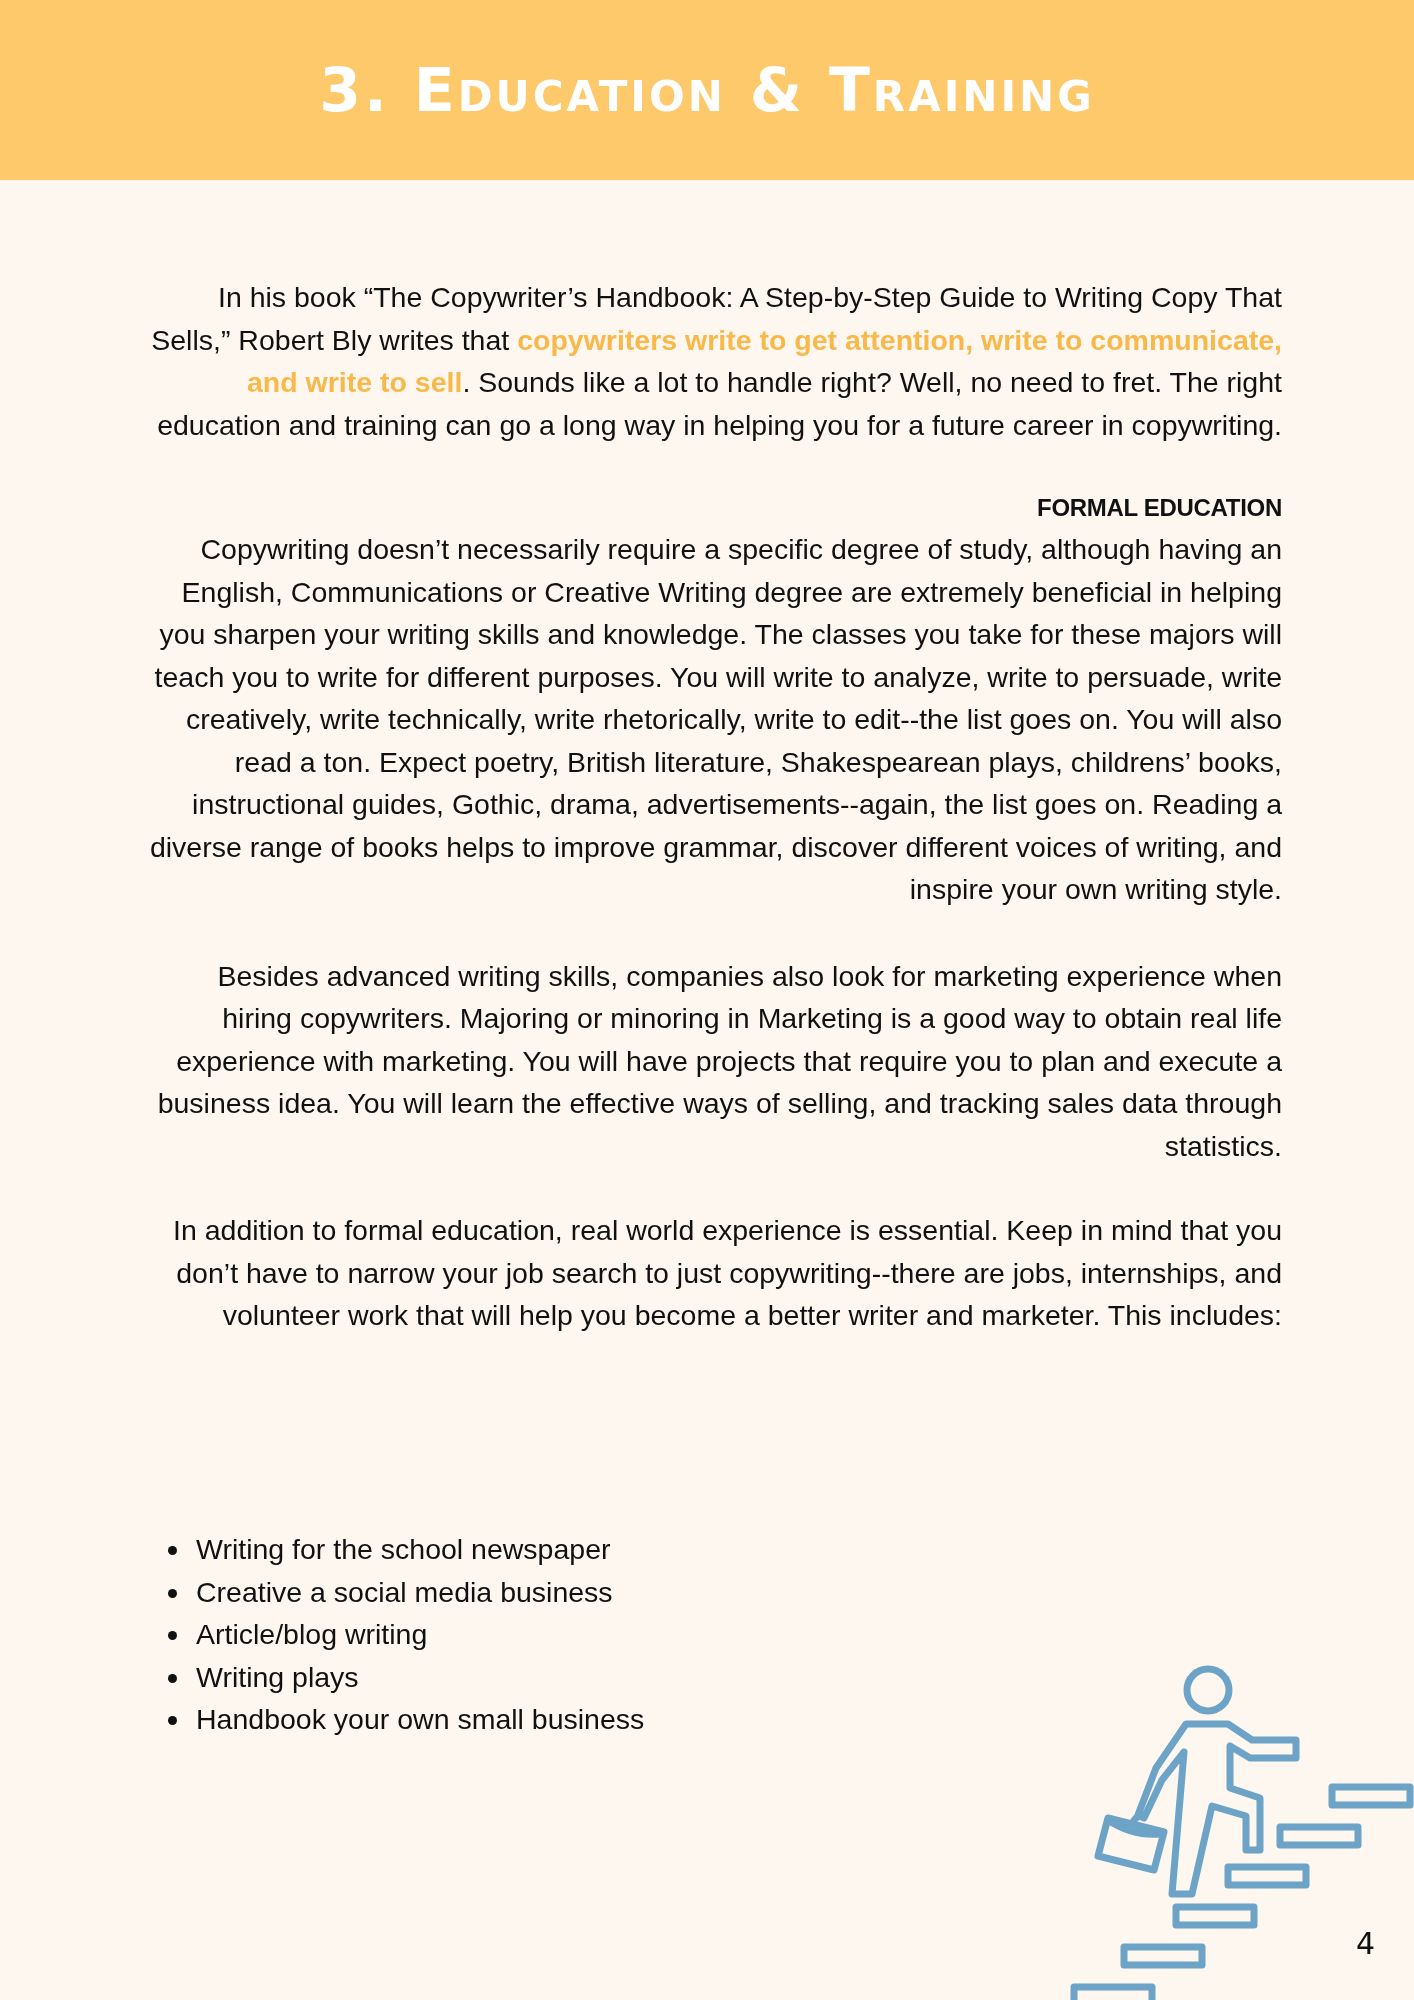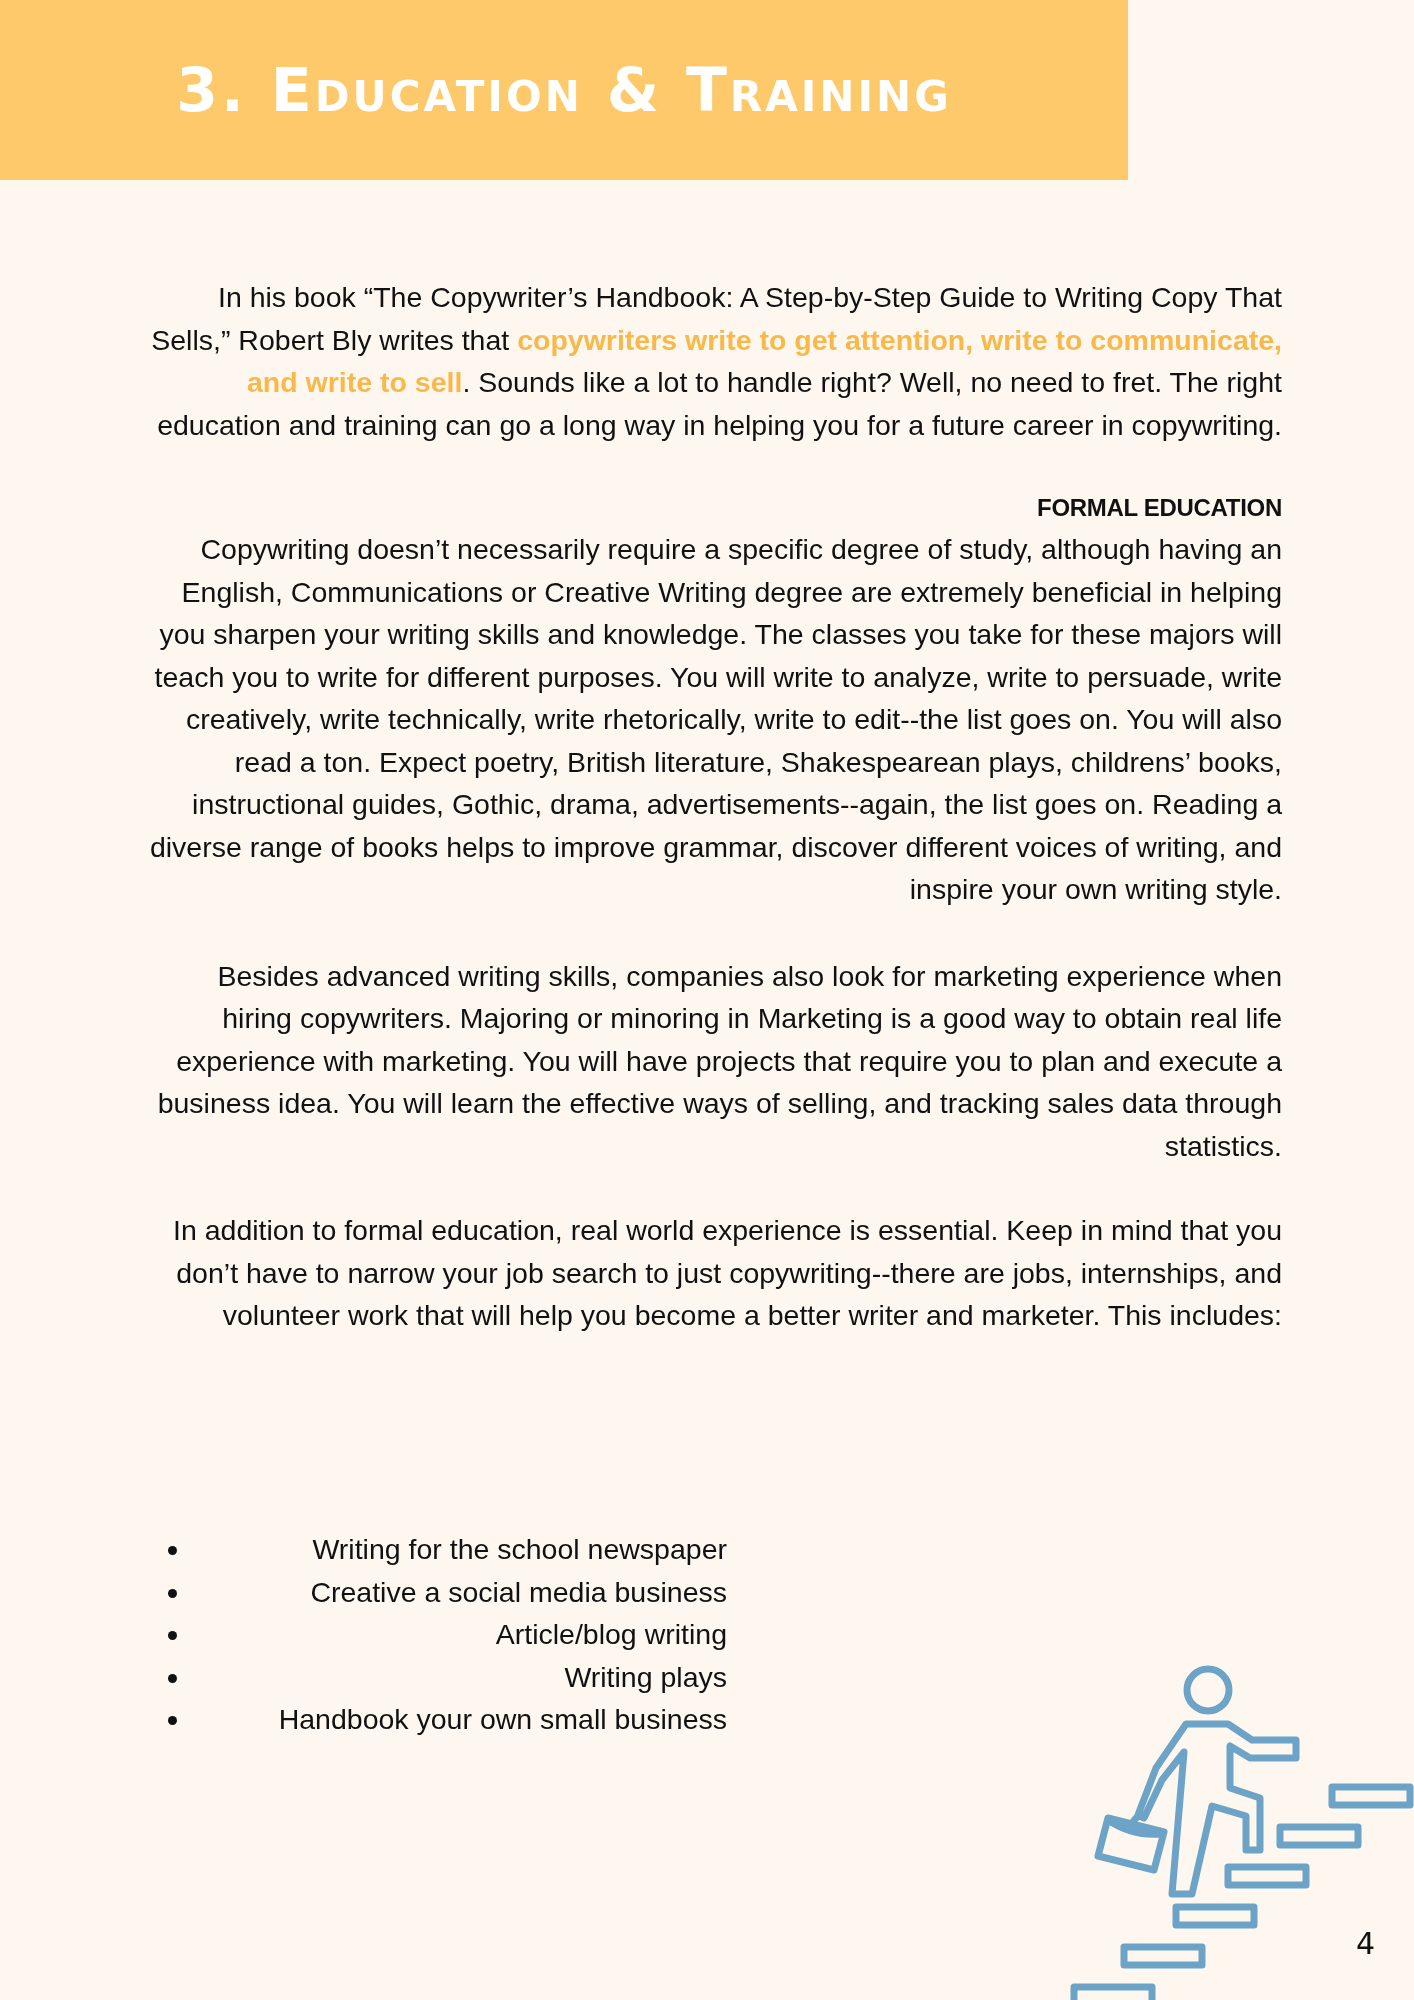--- a/index.html
+++ b/index.html
@@ -3,21 +3,21 @@
 <meta charset="utf-8">
 <style>
   html, body { margin: 0; padding: 0; }
   body {
     width: 1414px; height: 2000px; position: relative; overflow: hidden;
     background: #fdf7f0;
     font-family: "Liberation Sans", sans-serif;
     color: #111;
   }
   .header {
-    position: absolute; left: 0; top: 0; width: 1128px; height: 180px;
+    position: absolute; left: 0; top: 0; width: 1414px; height: 180px;
     background: #fec96a;
     display: flex; align-items: center; justify-content: center;
   }
   .header h1 {
     margin: 0; color: #fff; font-family: "DejaVu Sans", sans-serif;
     font-weight: bold; font-size: 60px; letter-spacing: 3px;
     font-variant: small-caps;
   }
   .content {
     position: absolute; left: 142px; top: 276px; width: 1140px;
@@ -29,21 +29,21 @@
     margin: 0; font-size: 24px; font-weight: bold; line-height: 40px;
     letter-spacing: -0.3px;
   }
   .gap-s { height: 44px; }
   .gap-m { height: 42px; }
   .lists {
     position: absolute; left: 160px; top: 1528px;
     display: flex; font-size: 28.5px; line-height: 42.5px;
   }
   ul { margin: 0; padding: 0 0 0 32px; list-style: disc; }
-  ul.col1 { width: 535px; text-align: right; }
+  ul.col1 { width: 535px; }
   ul.col2 { margin-top: -2px; }
   li { padding-left: 4px; }
   .illustration { position: absolute; left: 1060px; top: 1640px; width: 354px; height: 360px; }
   .page-num {
     position: absolute; left: 1356px; top: 1926px; font-size: 30px;
     font-family: "DejaVu Sans", sans-serif; color: #111;
   }
 </style>
 </head>
 <body>

